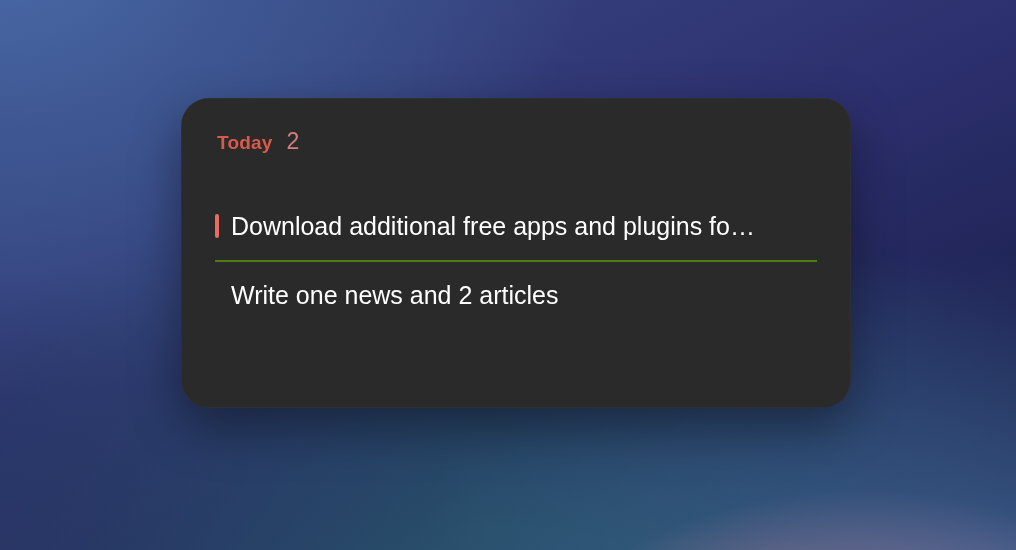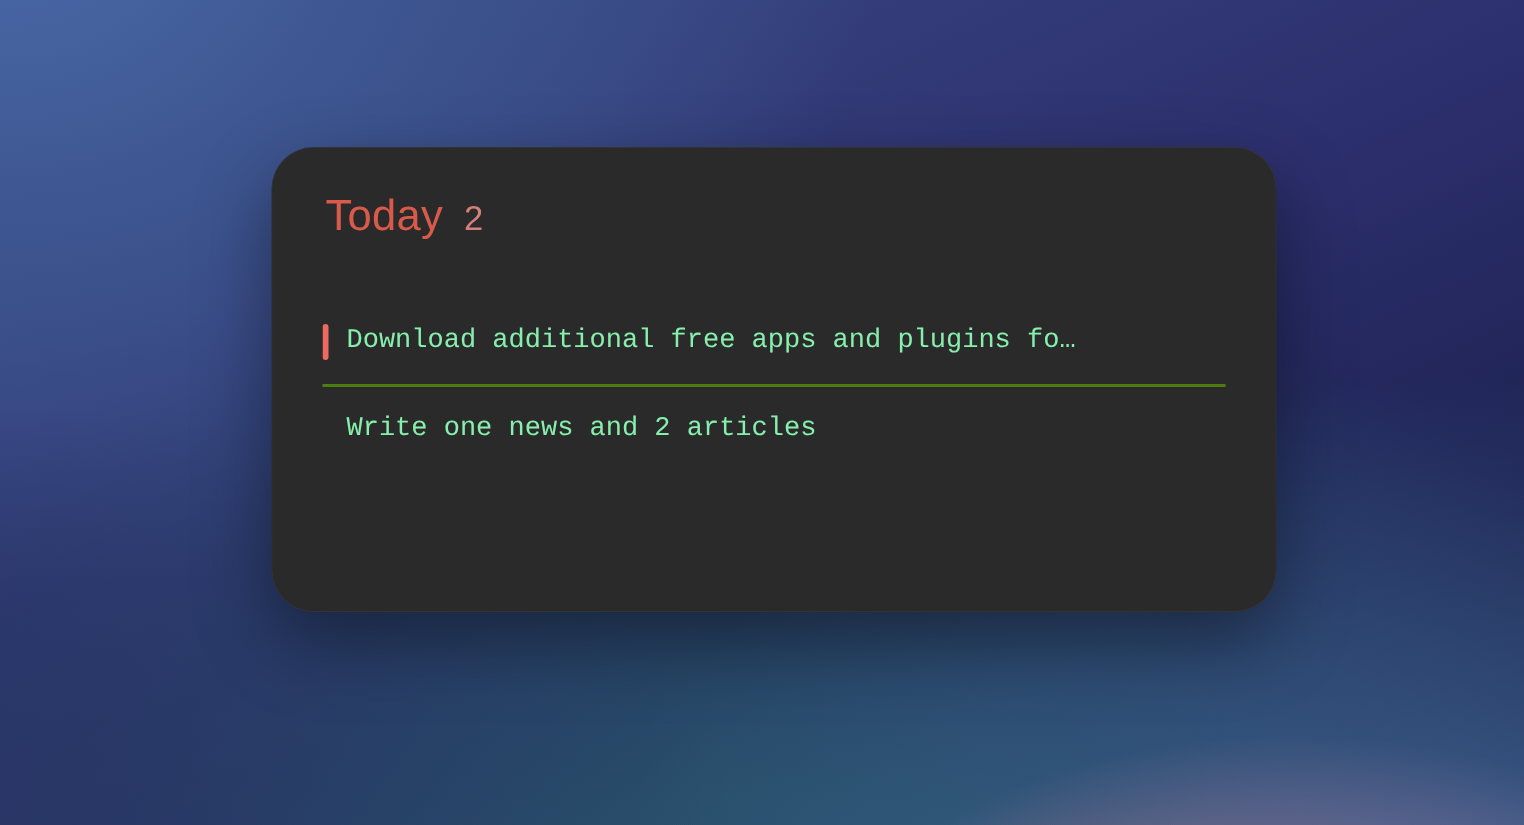--- a/index.html
+++ b/index.html
@@ -50,45 +50,44 @@
 
     .widget-header {
       display: flex;
       align-items: baseline;
       gap: 14px;
       margin-bottom: 38px;
       padding-left: 2px;
     }
 
     .widget-title {
-      font-size: 29px;
-      font-weight: 400;
+      font-size: 19px;
+      font-weight: 700;
       letter-spacing: 0.2px;
     }
 
     .widget-count {
       font-size: 23px;
       font-weight: 400;
     }
 
     .task-list {
       list-style: none;
     }
 
     .task-item {
       position: relative;
       padding: 17px 0 17px 16px;
-      color: #86efac;
-      font-size: 18px;
+      color: #ffffff;
+      font-size: 25px;
       font-weight: 400;
       line-height: 1.3;
       white-space: nowrap;
       overflow: hidden;
       text-overflow: ellipsis;
-      font-family: Liberation Mono, monospace;
     }
 
     .task-item + .task-item {
       border-top: 2px solid #4d7c0f;
     }
 
     .priority-bar {
       position: absolute;
       left: 0;
       top: 50%;

